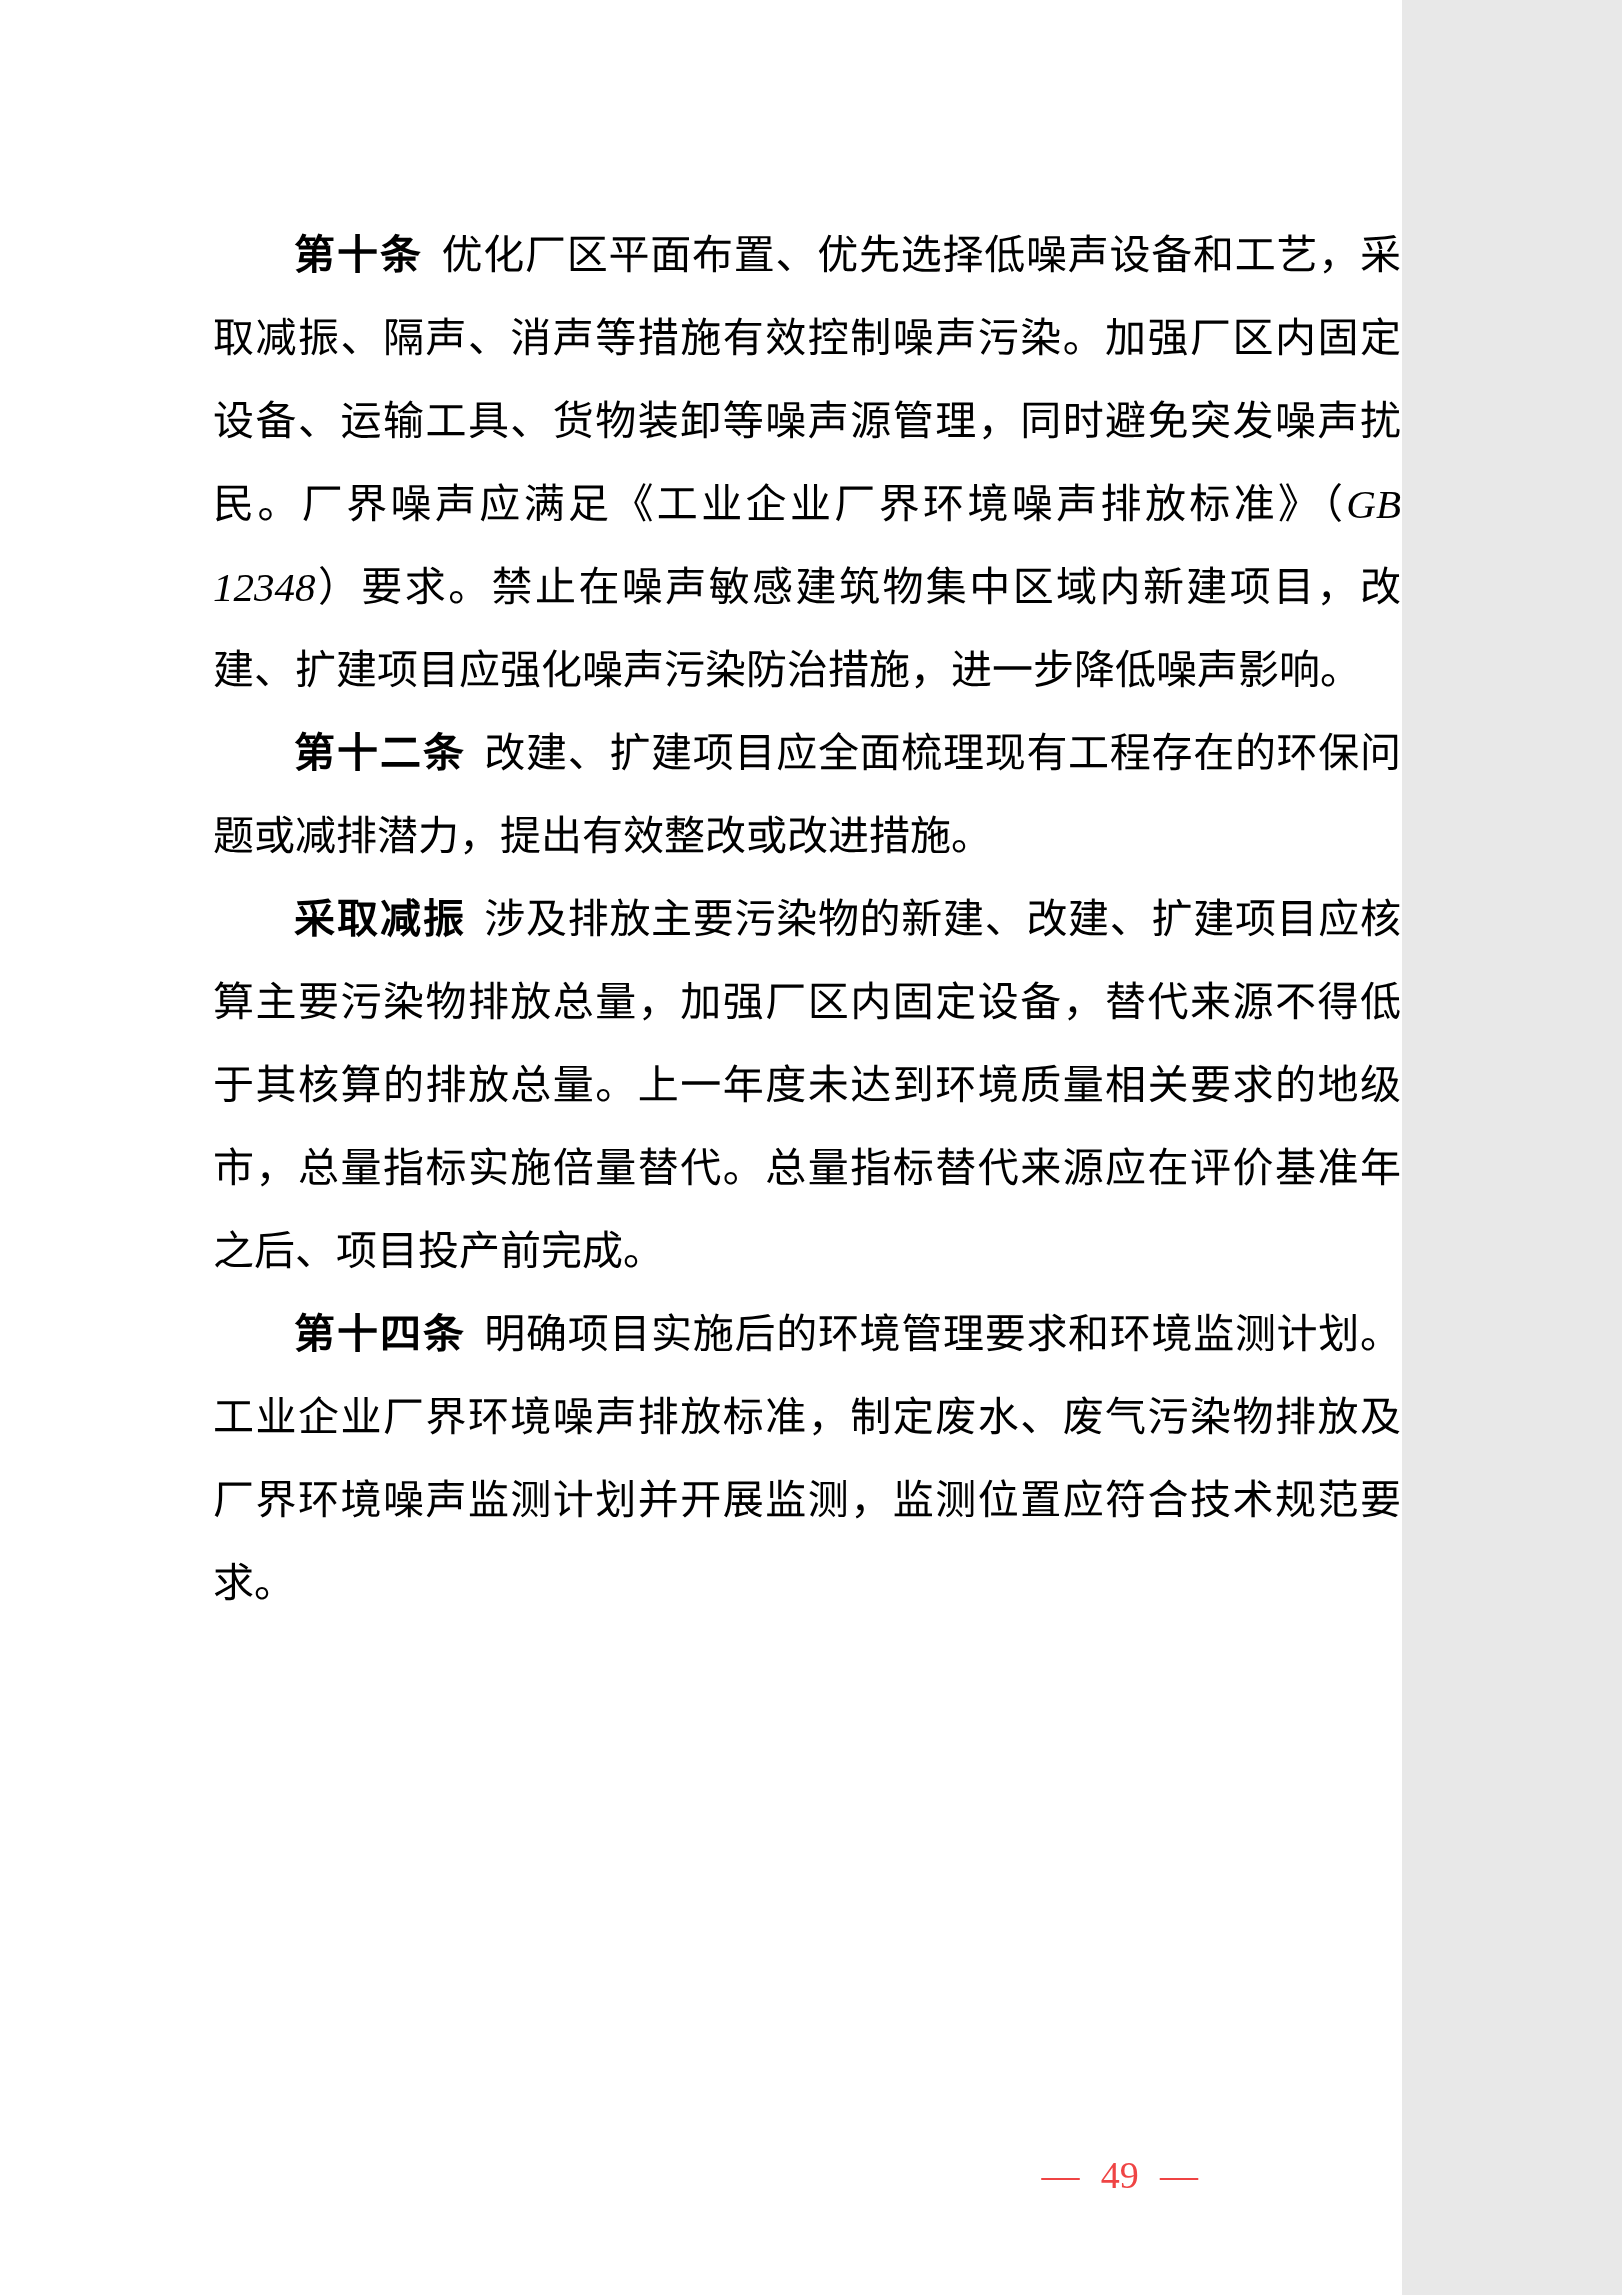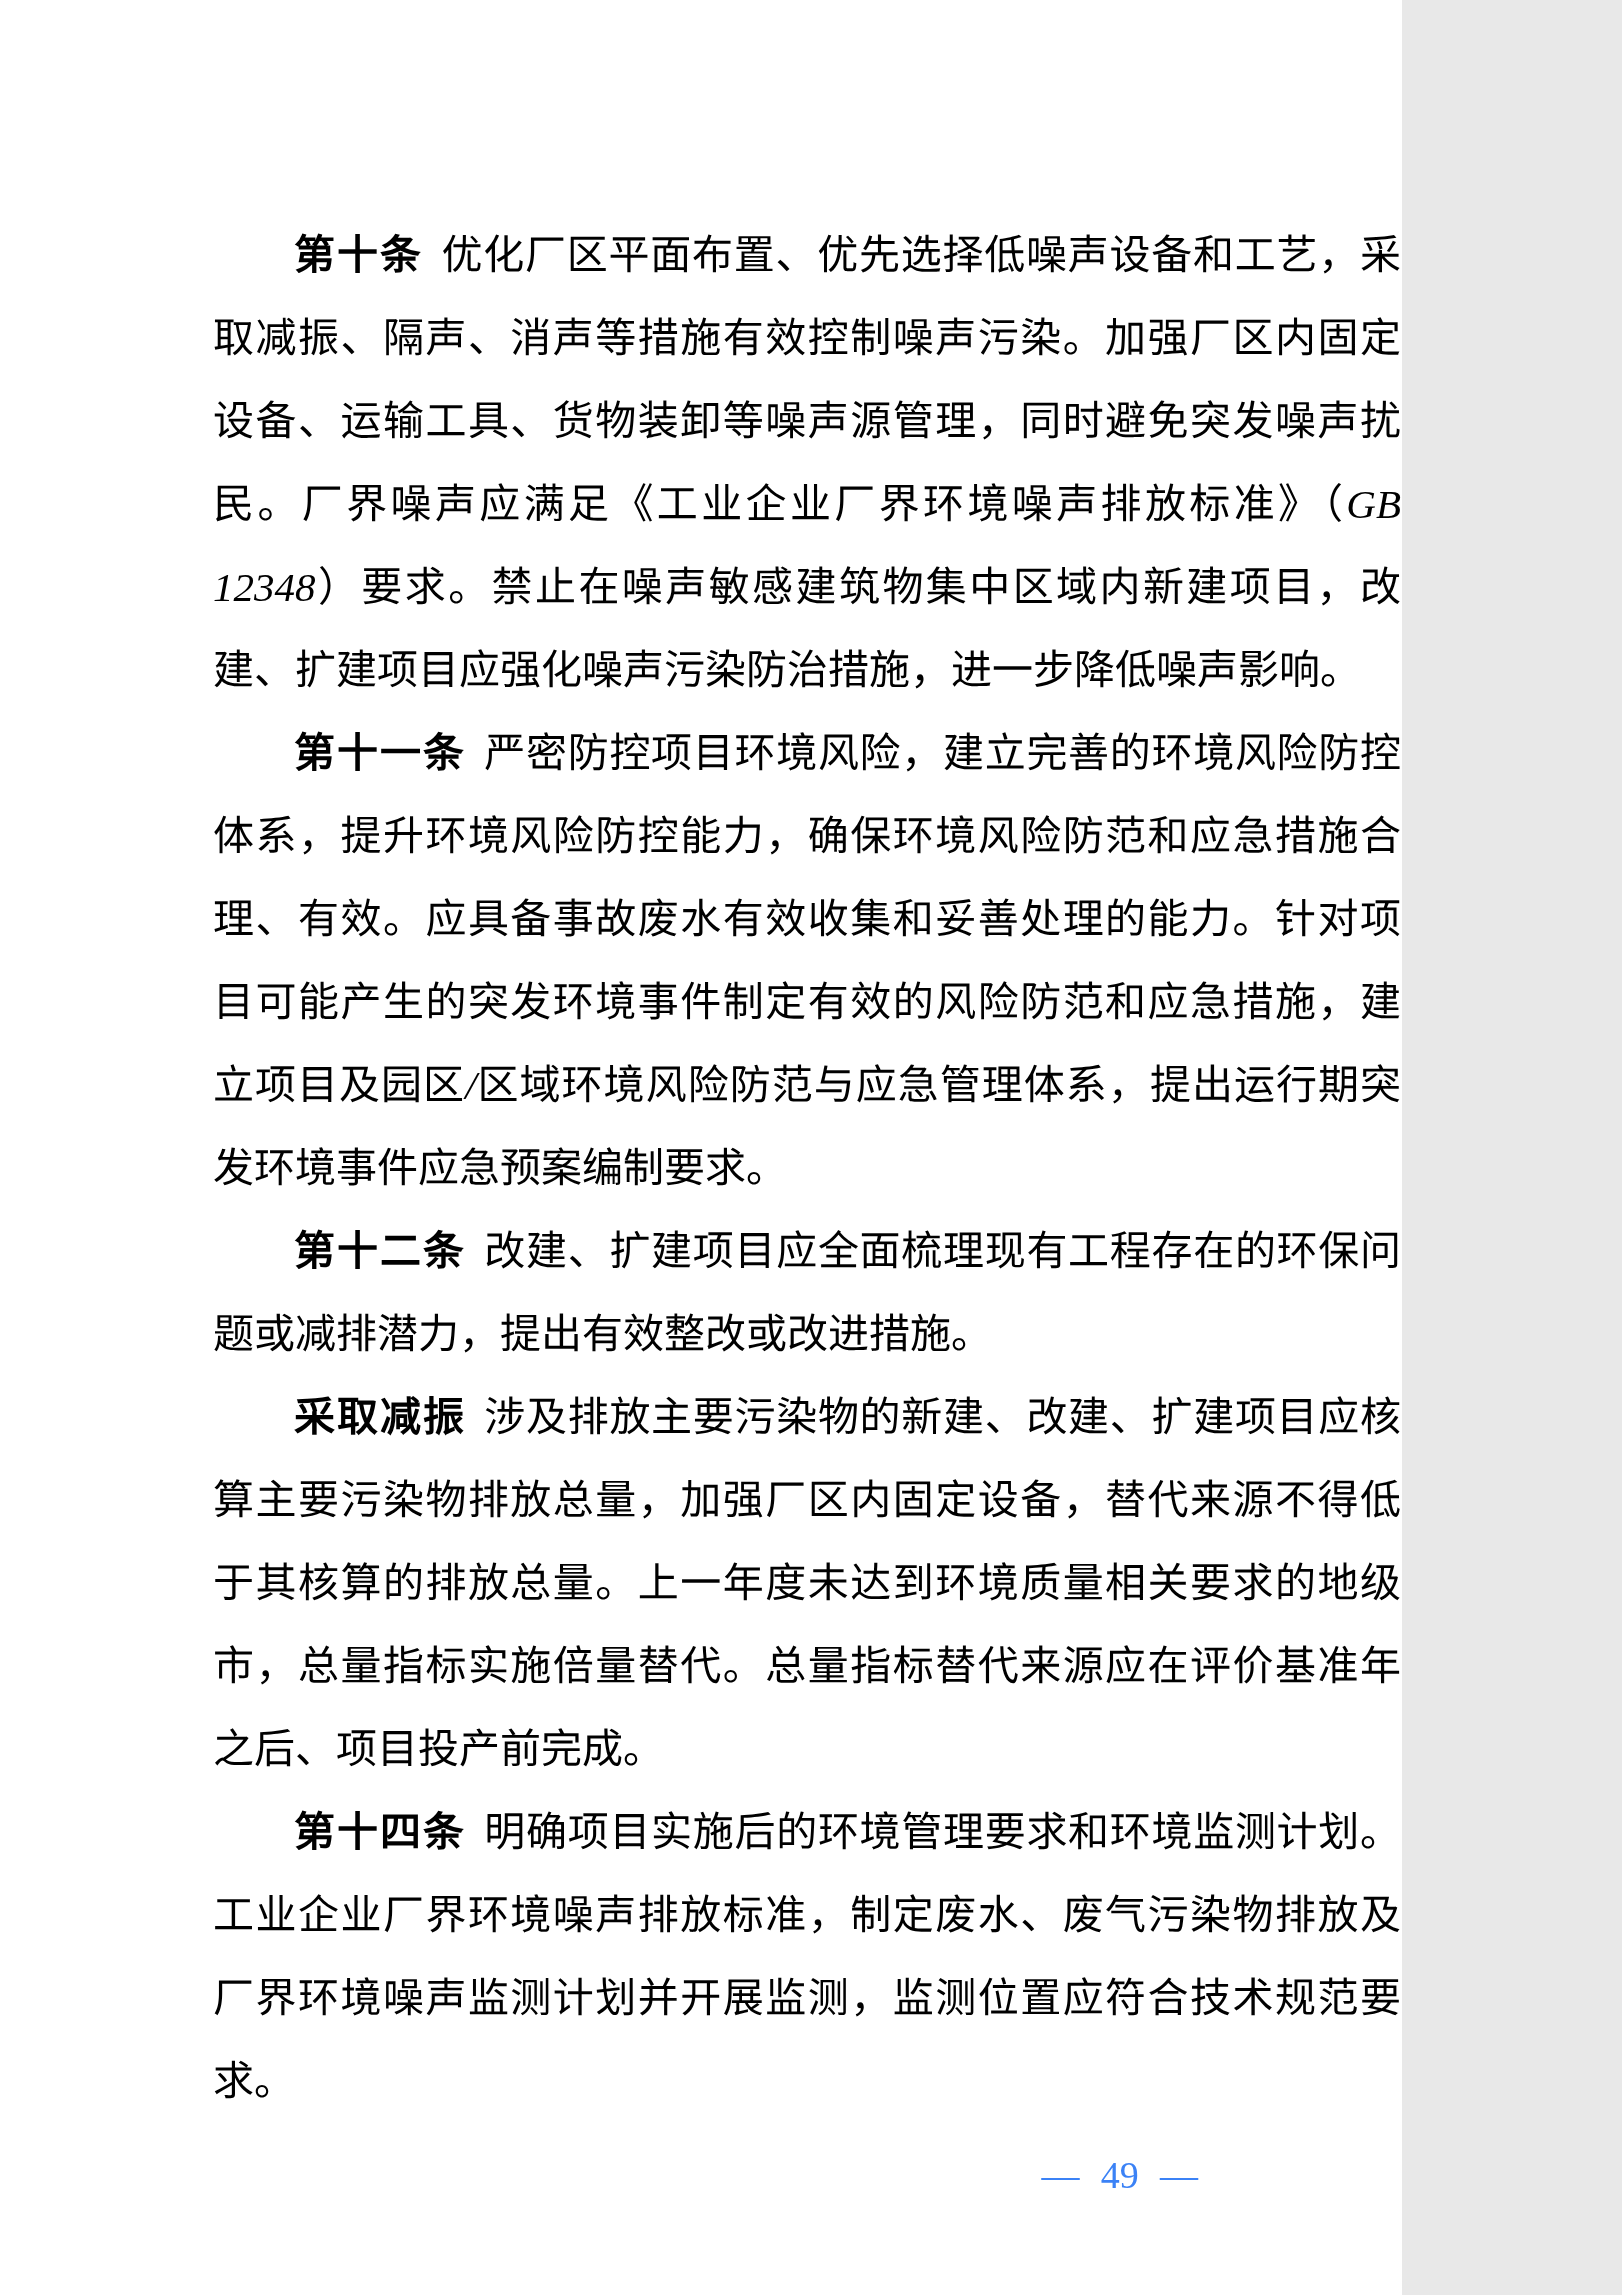--- a/index.html
+++ b/index.html
@@ -44,34 +44,33 @@
     font-style: oblique 6deg;
   }
   .footer-page-number {
     position: absolute;
     top: 2155px;
     right: 204px;
     font-size: 38px;
     line-height: 41px;
     word-spacing: 11.8px;
     font-family: "Liberation Serif", serif;
-    color: #3b82f6;
+    color: #ef4444;
     white-space: pre;
   }
 </style>
 </head>
 <body>
 
 <div class="page">
 
   <main class="content">
 
       <p class="para"><span class="article-number">第十条</span><span class="article-text">优化厂区平面布置、优先选择低噪声设备和工艺，采取减振、隔声、消声等措施有效控制噪声污染。加强厂区内固定设备、运输工具、货物装卸等噪声源管理，同时避免突发噪声扰民。厂界噪声应满足《工业企业厂界环境噪声排放标准》（GB 12348）要求。禁止在噪声敏感建筑物集中区域内新建项目，改建、扩建项目应强化噪声污染防治措施，进一步降低噪声影响。</span></p>
 
-      <p class="para"><span class="article-number">第十一条</span><span class="article-text">严密防控项目环境风险，建立完善的环境风险防控体系，提升环境风险防控能力，确保环境风险防范和应急措施合理、有效。应具备事故废水有效收集和妥善处理的能力。针对项目可能产生的突发环境事件制定有效的风险防范和应急措施，建立项目及园区/区域环境风险防范与应急管理体系，提出运行期突发环境事件应急预案编制要求。</span></p>
 
       <p class="para"><span class="article-number">第十二条</span><span class="article-text">改建、扩建项目应全面梳理现有工程存在的环保问题或减排潜力，提出有效整改或改进措施。</span></p>
 
       <p class="para"><span class="article-number">采取减振</span><span class="article-text">涉及排放主要污染物的新建、改建、扩建项目应核算主要污染物排放总量，加强厂区内固定设备，替代来源不得低于其核算的排放总量。上一年度未达到环境质量相关要求的地级市，总量指标实施倍量替代。总量指标替代来源应在评价基准年之后、项目投产前完成。</span></p>
 
       <p class="para"><span class="article-number">第十四条</span><span class="article-text">明确项目实施后的环境管理要求和环境监测计划。工业企业厂界环境噪声排放标准，制定废水、废气污染物排放及厂界环境噪声监测计划并开展监测，监测位置应符合技术规范要求。</span></p>
     </main>
 
   <div class="footer-page-number">— 49 —</div>
 

